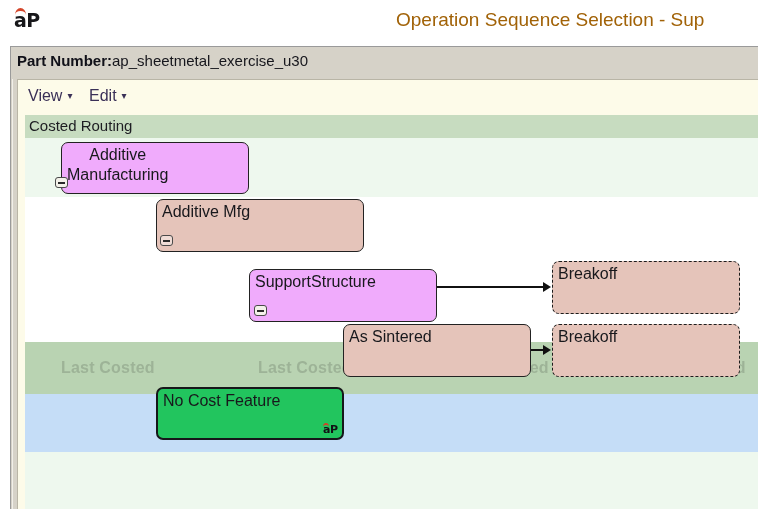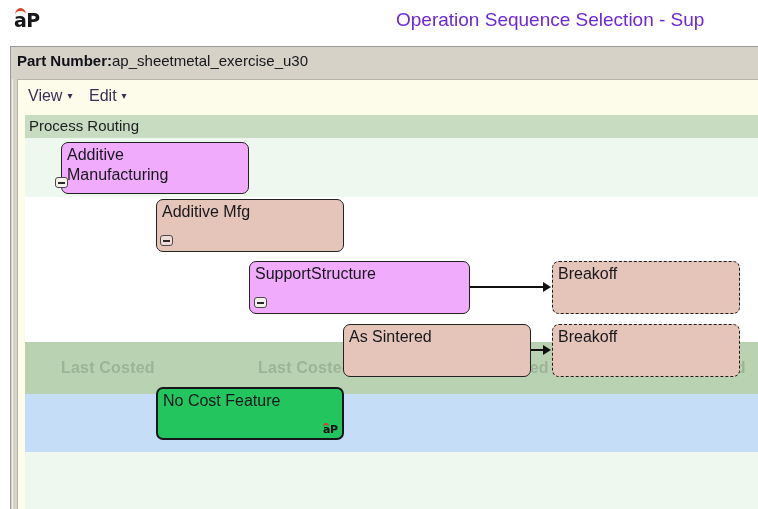--- a/index.html
+++ b/index.html
@@ -14,20 +14,21 @@
     font-family: "Liberation Sans", sans-serif;
     -webkit-font-smoothing: antialiased;
   }
 
   #app {
     position: relative;
     width: 758px;
     height: 509px;
     background: #ffffff;
     overflow: hidden;
+    text-align: center;
   }
 
   
   .titlebar {
     position: absolute;
     left: 0; top: 0;
     width: 758px; height: 44px;
     background: #ffffff;
   }
   .logo {
@@ -49,21 +50,21 @@
     font-weight: 700;
     font-size: 19px;
     letter-spacing: -0.5px;
     color: #17171a;
     line-height: 20px;
   }
   .title-text {
     position: absolute;
     left: 396px; top: 9px;
     font-size: 19px;
-    color: #6d28d9;
+    color: #a16207;
     white-space: nowrap;
     font-family: "Liberation Sans", sans-serif;
   }
 
   
   .window-frame {
     position: absolute;
     left: 10px; top: 46px;
     width: 748px; height: 463px;
     border-left: 1px solid #9a9a9a;
@@ -318,21 +319,21 @@
         <span>View</span><span class="caret">▾</span>
       </div>
       <div class="menu-item" id="menu-edit">
         <span>Edit</span><span class="caret">▾</span>
       </div>
     </div>
 
     <div class="canvas">
 
       <div class="band band-header">
-        <span class="band-label">Process Routing</span>
+        <span class="band-label">Costed Routing</span>
       </div>
       <div class="band band-lightmint"></div>
       <div class="band band-white1"></div>
       <div class="band band-green2">
         <span class="watermark" style="left:36px">Last Costed</span>
         <span class="watermark" style="left:233px">Last Costed</span>
         <span class="watermark" style="left:430px">Last Costed</span>
         <span class="watermark" style="left:627px">Last Costed</span>
       </div>
       <div class="band band-blue"></div>
@@ -343,26 +344,26 @@
 
       <div class="connector" style="left:506px; top:234px; width:13px;"></div>
       <div class="arrowhead" style="left:518px; top:230px;"></div>
 
       <div class="node node-cream" style="left:36px; top:27px; width:188px; height:52px;">
         <span class="node-label">Additive
 Manufacturing</span>
         <span class="collapse-handle"></span>
       </div>
 
-      <div class="node node-pink" style="left:131px; top:84px; width:188px; height:53px;">
+      <div class="node node-pink" style="left:131px; top:84px; width:208px; height:53px;">
         <span class="node-label">Additive Mfg</span>
         <span class="collapse-handle on-pink" style="left:3px;"></span>
       </div>
 
-      <div class="node node-cream" style="left:224px; top:146px; width:221px; height:53px;">
+      <div class="node node-cream" style="left:224px; top:154px; width:188px; height:53px;">
         <span class="node-label">SupportStructure</span>
         <span class="collapse-handle" style="left:4px;"></span>
       </div>
 
       <div class="node node-dashed" style="left:527px; top:146px; width:188px; height:53px;">
         <span class="node-label">Breakoff</span>
       </div>
 
       <div class="node node-pink" style="left:318px; top:209px; width:188px; height:53px;">
         <span class="node-label">As Sintered</span>

